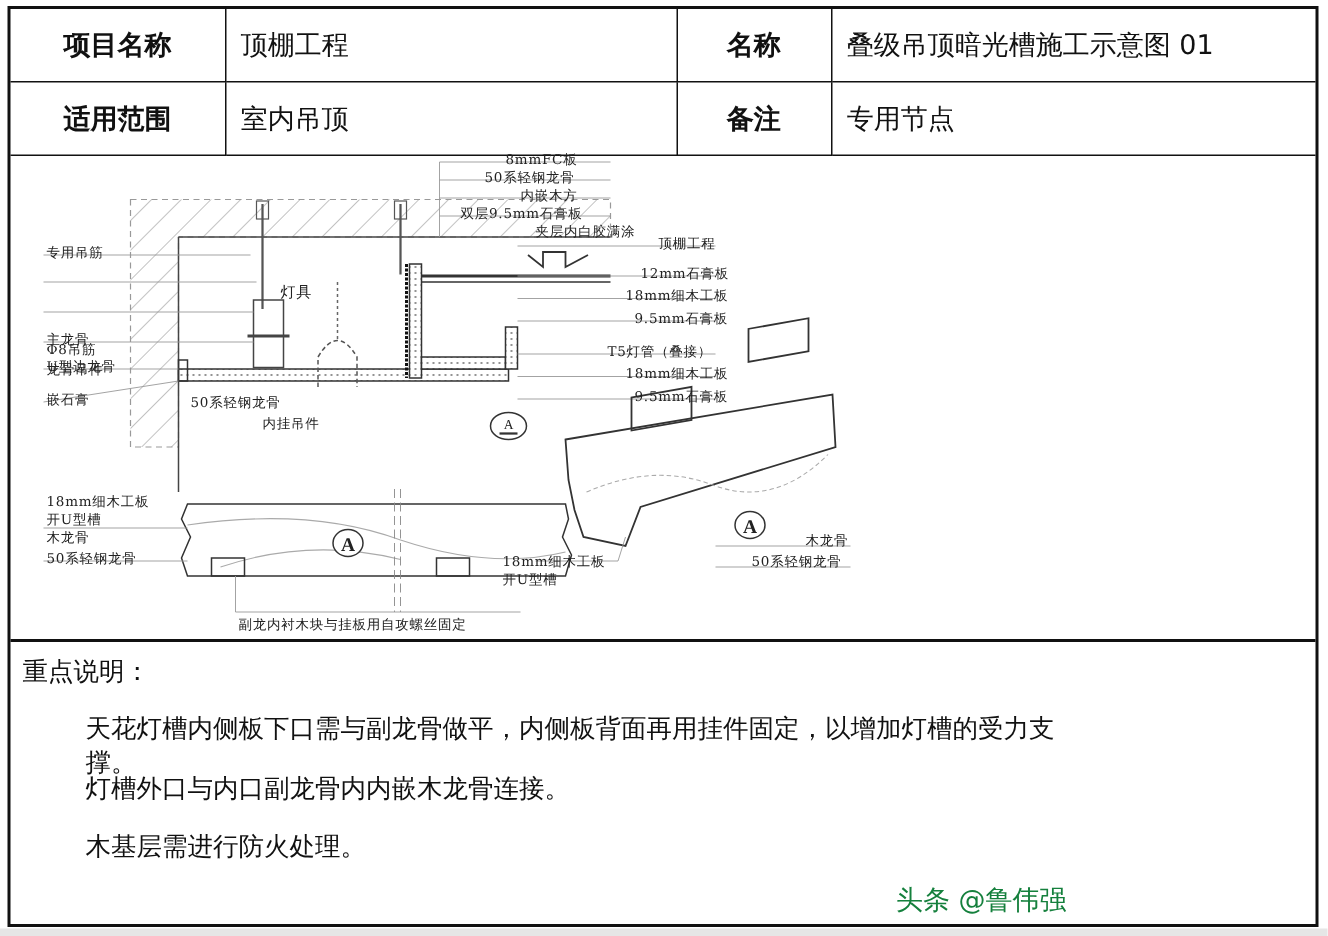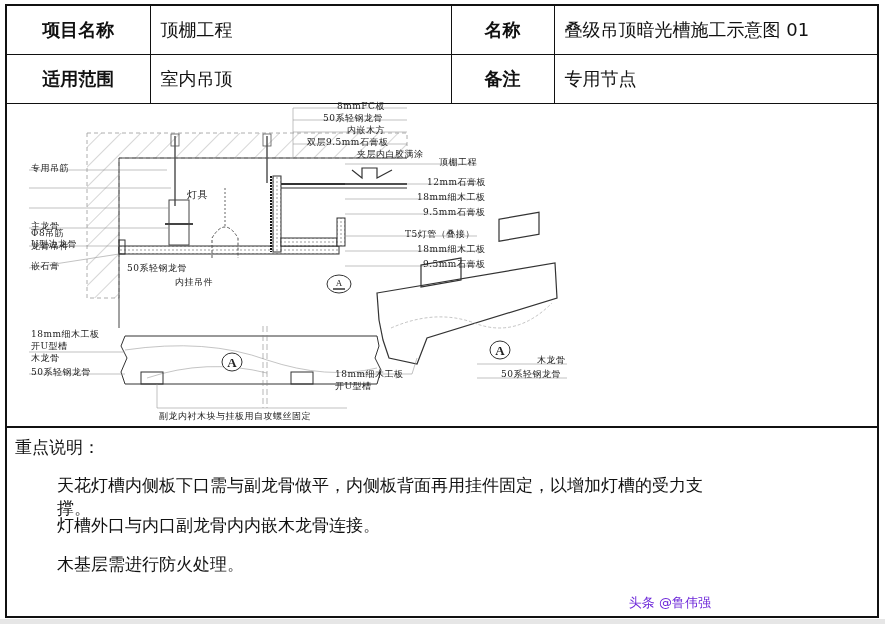--- a/index.html
+++ b/index.html
@@ -15,21 +15,21 @@
   table.hdr td:first-child { border-left:none; }
   table.hdr td:last-child { border-right:none; }
   .drawing { position:absolute; left:0; top:82px; width:870px; height:338px;
              border-bottom:2px solid #111; }
   .drawing svg { position:absolute; left:0; top:0; }
   .lab { position:absolute; font-family:"DejaVu Serif","Liberation Serif",serif;
          font-size:9px; color:#222; white-space:nowrap; letter-spacing:0.5px; }
   .notes { position:absolute; left:0; top:422px; width:714px; height:190px; }
   .notes .title { position:absolute; left:8px; top:8px; font-size:17px; }
   .notes .item { position:absolute; left:50px; font-size:17px; }
-  .watermark { position:absolute; right:10px; bottom:6px; font-size:13px; color:#6d28d9; }
+  .watermark { position:absolute; right:10px; bottom:6px; font-size:18px; color:#15803d; }
   .bottom-strip { position:absolute; left:0; top:619px; width:885px; height:5px; background:#e6e6e6; }
 </style>
 </head>
 <body>
 
 <div class="sheet">
 
   <table class="hdr">
     <colgroup>
       <col style="width:143px">

